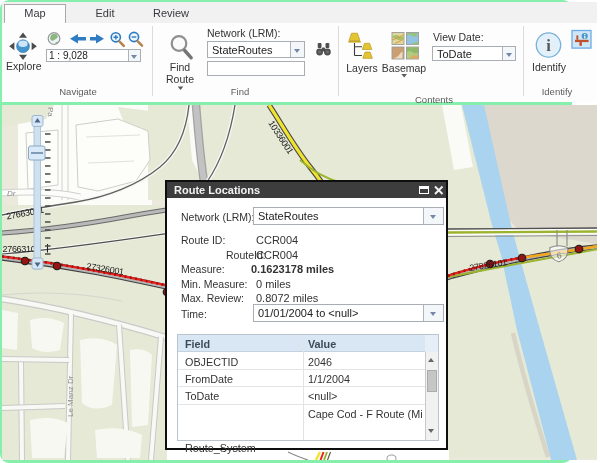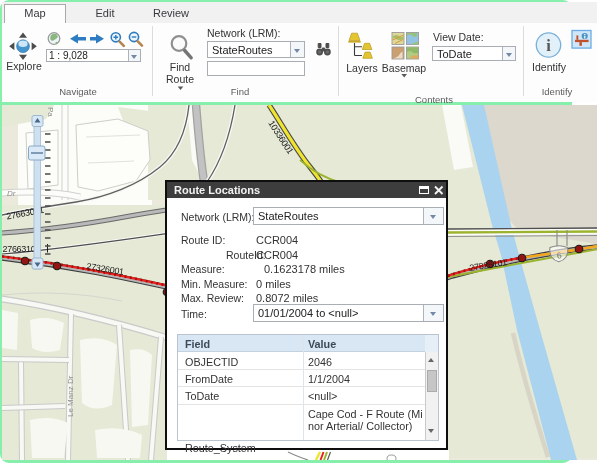--- a/index.html
+++ b/index.html
@@ -37,21 +37,21 @@
 
   <div id="ribbon" class="abs"></div>
   <div class="abs gsep" style="left:152px;"></div>
   <div class="abs gsep" style="left:338px;"></div>
   <div class="abs gsep" style="left:523px;"></div>
   <div class="abs glabel" style="left:38px;width:80px;">Navigate</div>
   <div class="abs glabel" style="left:210px;width:60px;">Find</div>
   <div class="abs glabel" style="left:399px;width:70px;margin-top:8px;">Contents</div>
   <div class="abs glabel" style="left:522px;width:70px;">Identify</div>
 
-  <div class="abs rlabel" style="left:6px;top:61px;width:36px;text-align:center;">Explore</div>
+  <div class="abs rlabel" style="left:6px;top:61px;width:36px;">Explore</div>
   <div class="abs combo" style="left:46px;top:49px;width:95px;height:13px;">
     <div class="ctext" style="left:2px;font-size:10px;">1 : 9,028</div>
       <div class="arr" style="width:12px;"></div>
   </div>
 
   <div class="abs rlabel" style="left:162px;top:62px;width:36px;text-align:center;">Find</div>
   <div class="abs rlabel" style="left:162px;top:74px;width:36px;text-align:center;">Route</div>
   <div class="abs rlabel" style="left:207px;top:28px;">Network (LRM):</div>
   <div class="abs combo" style="left:207px;top:41px;width:98px;height:17px;">
     <div class="ctext">StateRoutes</div>
@@ -300,21 +300,21 @@
     <div class="abs plab" style="left:14px;top:29px;">Network (LRM):</div>
     <div class="abs combo" style="left:86px;top:25px;width:191px;height:18px;">
       <div class="ctext">StateRoutes</div>
         <div class="arr" style="width:20px;"></div>
     </div>
     <div class="abs plab" style="left:14px;top:52px;">Route ID:</div>
     <div class="abs pval" style="left:89px;top:52px;">CCR004</div>
     <div class="abs plab" style="left:14px;top:66.5px;padding-left:45px;">RouteId:</div>
     <div class="abs pval" style="left:89px;top:66.5px;">CCR004</div>
     <div class="abs plab" style="left:14px;top:81px;">Measure:</div>
-    <div class="abs pval" style="left:97px;top:81px;">0.1623178 miles</div>
+    <div class="abs pval" style="left:84px;top:81px;font-weight:bold;">0.1623178 miles</div>
     <div class="abs plab" style="left:14px;top:95.5px;">Min. Measure:</div>
     <div class="abs pval" style="left:89px;top:95.5px;">0 miles</div>
     <div class="abs plab" style="left:14px;top:109.5px;">Max. Review:</div>
     <div class="abs pval" style="left:89px;top:109.5px;">0.8072 miles</div>
     <div class="abs plab" style="left:14px;top:126px;">Time:</div>
     <div class="abs combo" style="left:86px;top:122px;width:191px;height:18px;">
       <div class="ctext">01/01/2004 to &lt;null&gt;</div>
         <div class="arr" style="width:20px;"></div>
     </div>
     <div id="ptable" class="abs">
@@ -327,20 +327,19 @@
       <div class="abs" style="left:0;top:51px;width:247px;height:1px;background:#e4e4e4;"></div>
       <div class="abs" style="left:0;top:69px;width:247px;height:1px;background:#e4e4e4;"></div>
       <div class="abs tcell" style="left:7px;top:21px;">OBJECTID</div>
       <div class="abs tcell" style="left:130px;top:21px;">2046</div>
       <div class="abs tcell" style="left:7px;top:38px;">FromDate</div>
       <div class="abs tcell" style="left:130px;top:38px;">1/1/2004</div>
       <div class="abs tcell" style="left:7px;top:55px;">ToDate</div>
       <div class="abs tcell" style="left:130px;top:55px;">&lt;null&gt;</div>
       <div class="abs tcell" style="left:7px;top:79px;margin-top:28px;">Route_System</div>
       <div class="abs tcell" style="left:130px;top:73px;">Cape Cod - F Route (Mi</div>
-      <div class="abs tcell" style="left:130px;top:85px;">nor Arterial/ Collector)</div>
       <div class="abs" style="left:247px;top:17px;width:13px;height:88px;background:#f1f1f1;border-left:1px solid #c9c9c9;"></div>
       <div class="abs" style="left:250px;top:20px;width:0;height:0;border:3.5px solid transparent;border-bottom:4.5px solid #666;"></div>
       <div class="abs" style="left:248.5px;top:35px;width:10px;height:22px;background:#c6c6c6;border:1px solid #ababab;"></div>
       <div class="abs" style="left:250px;top:94px;width:0;height:0;border:3.5px solid transparent;border-top:4.5px solid #666;"></div>
     </div>
   </div>
 </div>
 
 </body></html>

